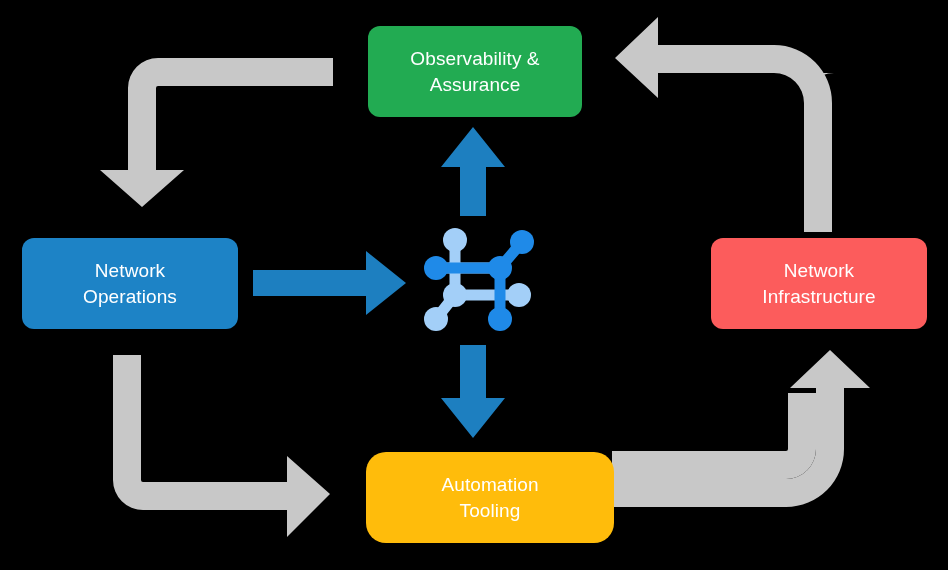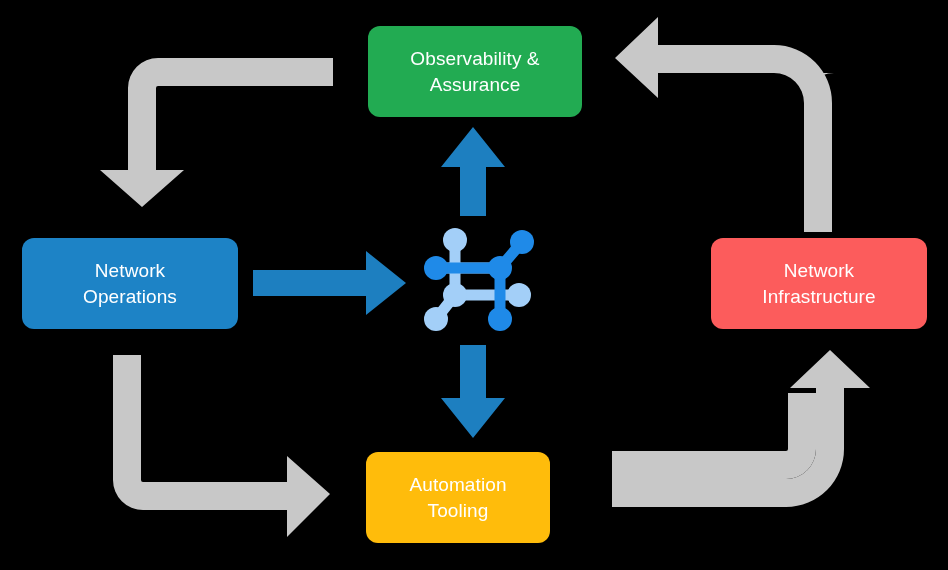--- a/index.html
+++ b/index.html
@@ -41,22 +41,23 @@
   }
   #box-network-operations {
     left: 22px;   top: 238px; width: 216px; height: 91px;
     background: #1d83c6;
   }
   #box-network-infrastructure {
     left: 711px;  top: 238px; width: 216px; height: 91px;
     background: #fc5c5c;
   }
   #box-automation-tooling {
-    left: 366px;  top: 452px; width: 184px; height: 91px;
+    left: 366px;  top: 452px; width: 248px; height: 91px;
     background: #ffbc0b;
+    border-radius: 20px;
   }
   .svg-layer {
     position: absolute;
     left: 0; top: 0;
     width: 948px;
     height: 570px;
   }
   .center-icon {
     position: absolute;
     left: 422px;

